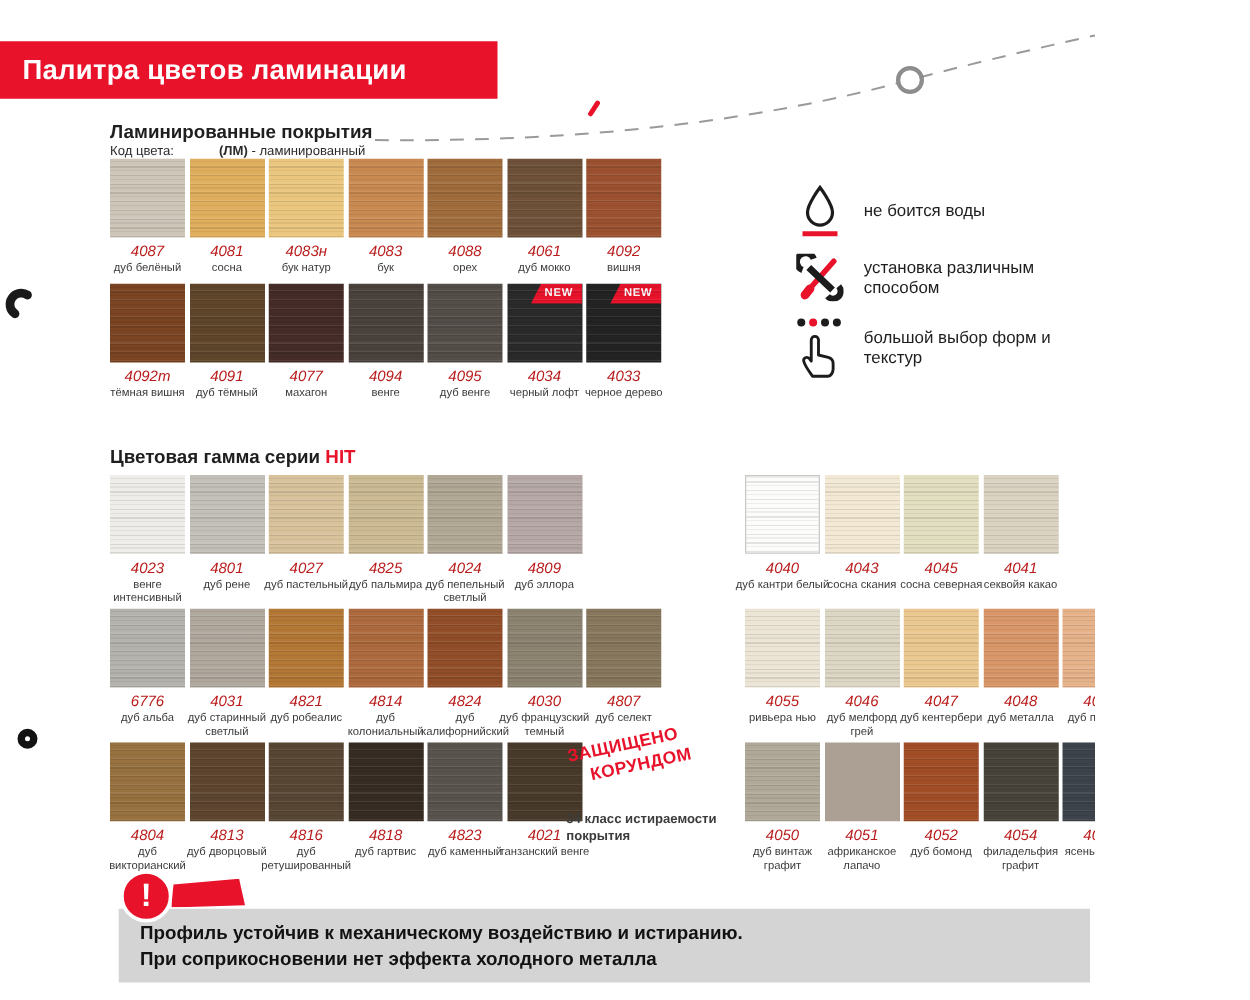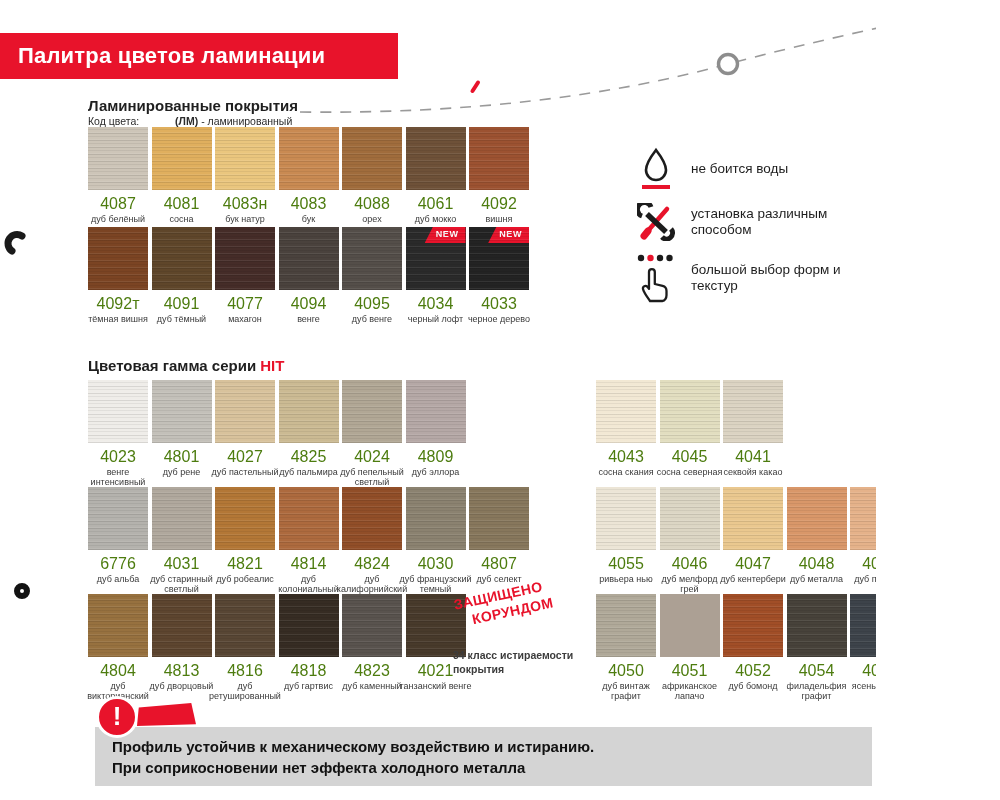--- a/index.html
+++ b/index.html
@@ -29,21 +29,21 @@
   .sw-row{display:flex;gap:3.5px;align-items:flex-start;}
   #lam-grid .sw-row{height:100px;}
   #hit-left .sw-row,#hit-right .sw-row{height:107px;}
   .sw-cell{width:60px;flex:0 0 60px;text-align:center;}
   .swatch{position:relative;width:60px;height:63px;overflow:hidden;}
   .swatch.bordered{border:1px solid #c8c8c6;box-sizing:border-box;}
   .grain::after{content:"";position:absolute;inset:0;
     background:repeating-linear-gradient(0deg,
       rgba(0,0,0,.10) 0 1px, rgba(255,255,255,.08) 1px 2px,
       rgba(0,0,0,0) 2px 4px, rgba(0,0,0,.06) 4px 5px, rgba(0,0,0,0) 5px 7px);}
-  .sw-code{margin-top:5px;font-size:16px;color:#4d7c0f;line-height:1.1;}
+  .sw-code{margin-top:5px;font-size:12px;color:#b91c1c;line-height:1.1;font-style:italic;}
   .sw-name{width:76px;margin-left:-8px;font-size:9px;color:#3a3a3a;line-height:1.18;margin-top:1px;}
   .new-badge{position:absolute;top:0;right:0;background:#e8132b;color:#fff;font-size:9px;
     font-weight:bold;line-height:1;padding:3px 7px 4px 11px;letter-spacing:.6px;
     clip-path:polygon(20% 0,100% 0,100% 100%,0 100%);}
 
   
   #features{position:absolute;left:634px;top:147px;display:flex;flex-direction:column;gap:12px;width:260px;z-index:2;}
   .feature{display:flex;align-items:center;gap:13px;}
   .f-icon{flex:0 0 44px;display:flex;justify-content:center;}
   .f-text{font-size:13.5px;color:#1e1e1e;line-height:1.22;width:190px;}
@@ -305,20 +305,25 @@
         <div class="sw-cell">
           <div class="swatch grain" style="background: rgb(72, 58, 43);"></div>
           <div class="sw-code">4021</div>
           <div class="sw-name">танзанский венге</div>
         </div>
       </div>
     </div>
   <div id="hit-right" class="sw-block">
       <div class="sw-row">
         <div class="sw-cell">
+          <div class="swatch grain bordered" style="background: rgb(252, 252, 251);"></div>
+          <div class="sw-code">4040</div>
+          <div class="sw-name">дуб кантри белый</div>
+        </div>
+        <div class="sw-cell">
           <div class="swatch grain" style="background: rgb(242, 232, 212);"></div>
           <div class="sw-code">4043</div>
           <div class="sw-name">сосна скания</div>
         </div>
         <div class="sw-cell">
           <div class="swatch grain" style="background: rgb(226, 222, 192);"></div>
           <div class="sw-code">4045</div>
           <div class="sw-name">сосна северная</div>
         </div>
         <div class="sw-cell">

